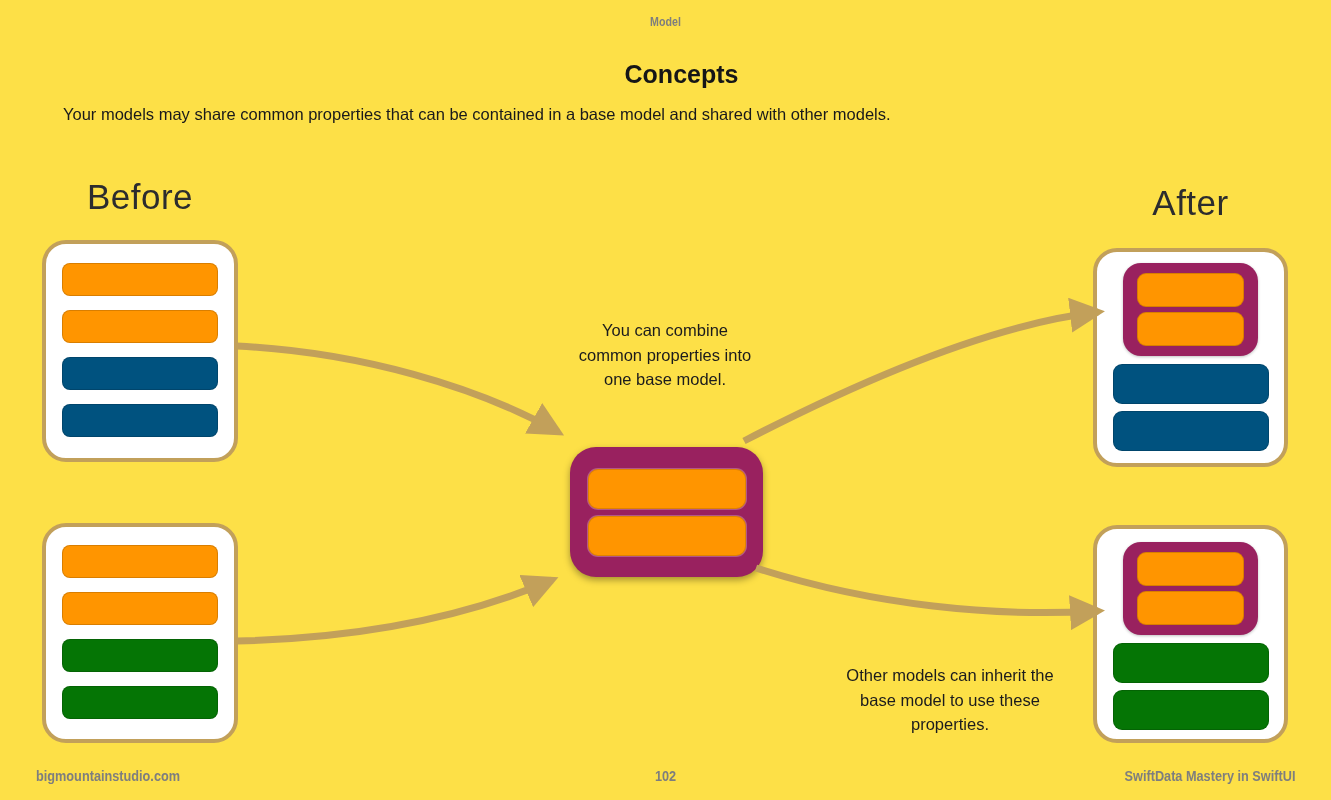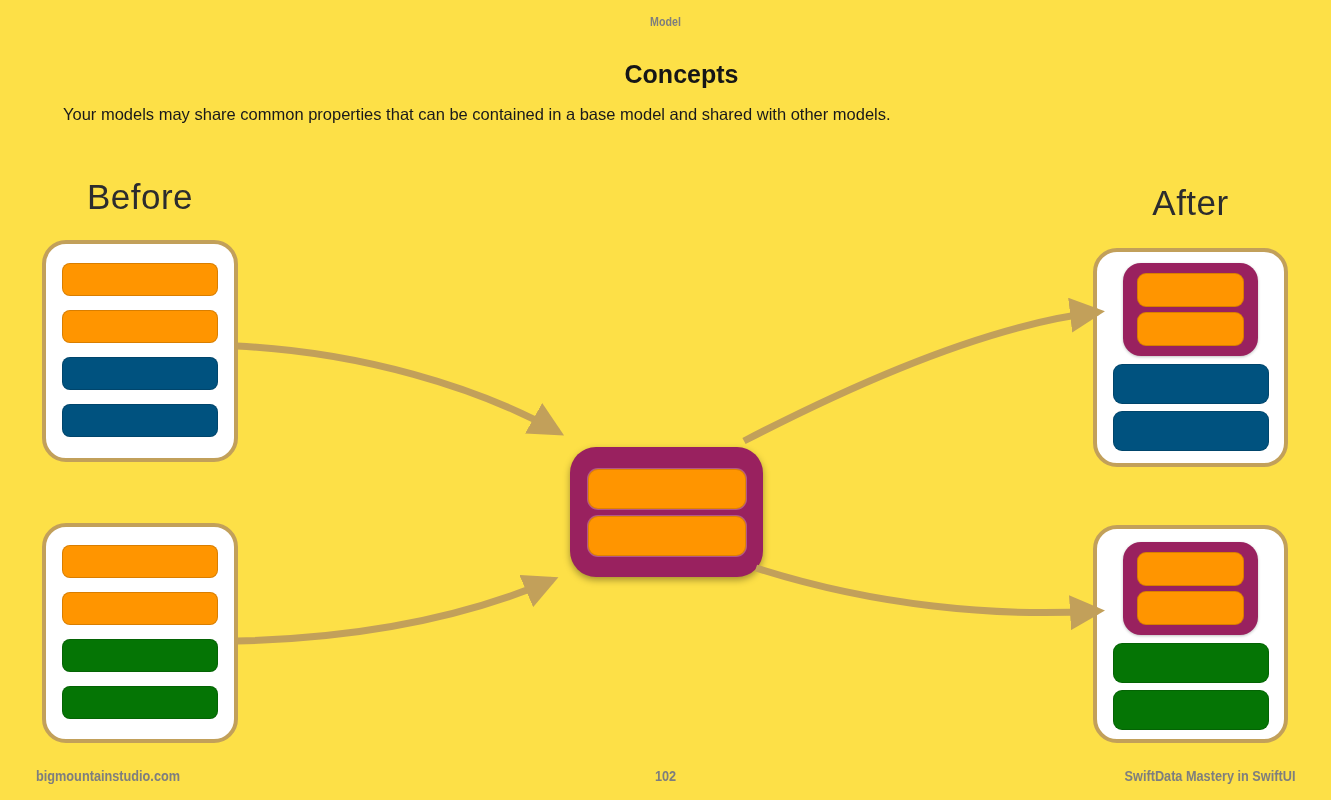--- a/index.html
+++ b/index.html
@@ -160,20 +160,26 @@
     <div class="sub-model">
         <div class="bar" style="background: rgb(255, 149, 0);"></div>
         <div class="bar" style="background: rgb(255, 149, 0);"></div>
       </div>
     <div class="bars">
         <div class="bar" style="background: rgb(5, 117, 5);"></div>
         <div class="bar" style="background: rgb(5, 117, 5);"></div>
       </div>
   </div>
 
+  <div class="note note-combine">You can combine
+common properties into
+one base model.</div>
+  <div class="note note-inherit">Other models can inherit the
+base model to use these
+properties.</div>
 
   <svg class="arrows" width="1331" height="800" viewBox="0 0 1331 800">
     <defs>
       <marker id="ah" viewBox="0 0 10 10" refX="8" refY="5" markerWidth="5" markerHeight="5" orient="auto">
         <path d="M0,0 L10,5 L0,10 z"></path>
       </marker>
     </defs>
     <path class="flow" d="M237,346 C360,352 478,387 558,432" marker-end="url(#ah)"></path>
     <path class="flow" d="M237,641 C370,638 475,613 552,580" marker-end="url(#ah)"></path>
     <path class="flow" d="M744,441 C850,386 985,325 1098,312" marker-end="url(#ah)"></path>

